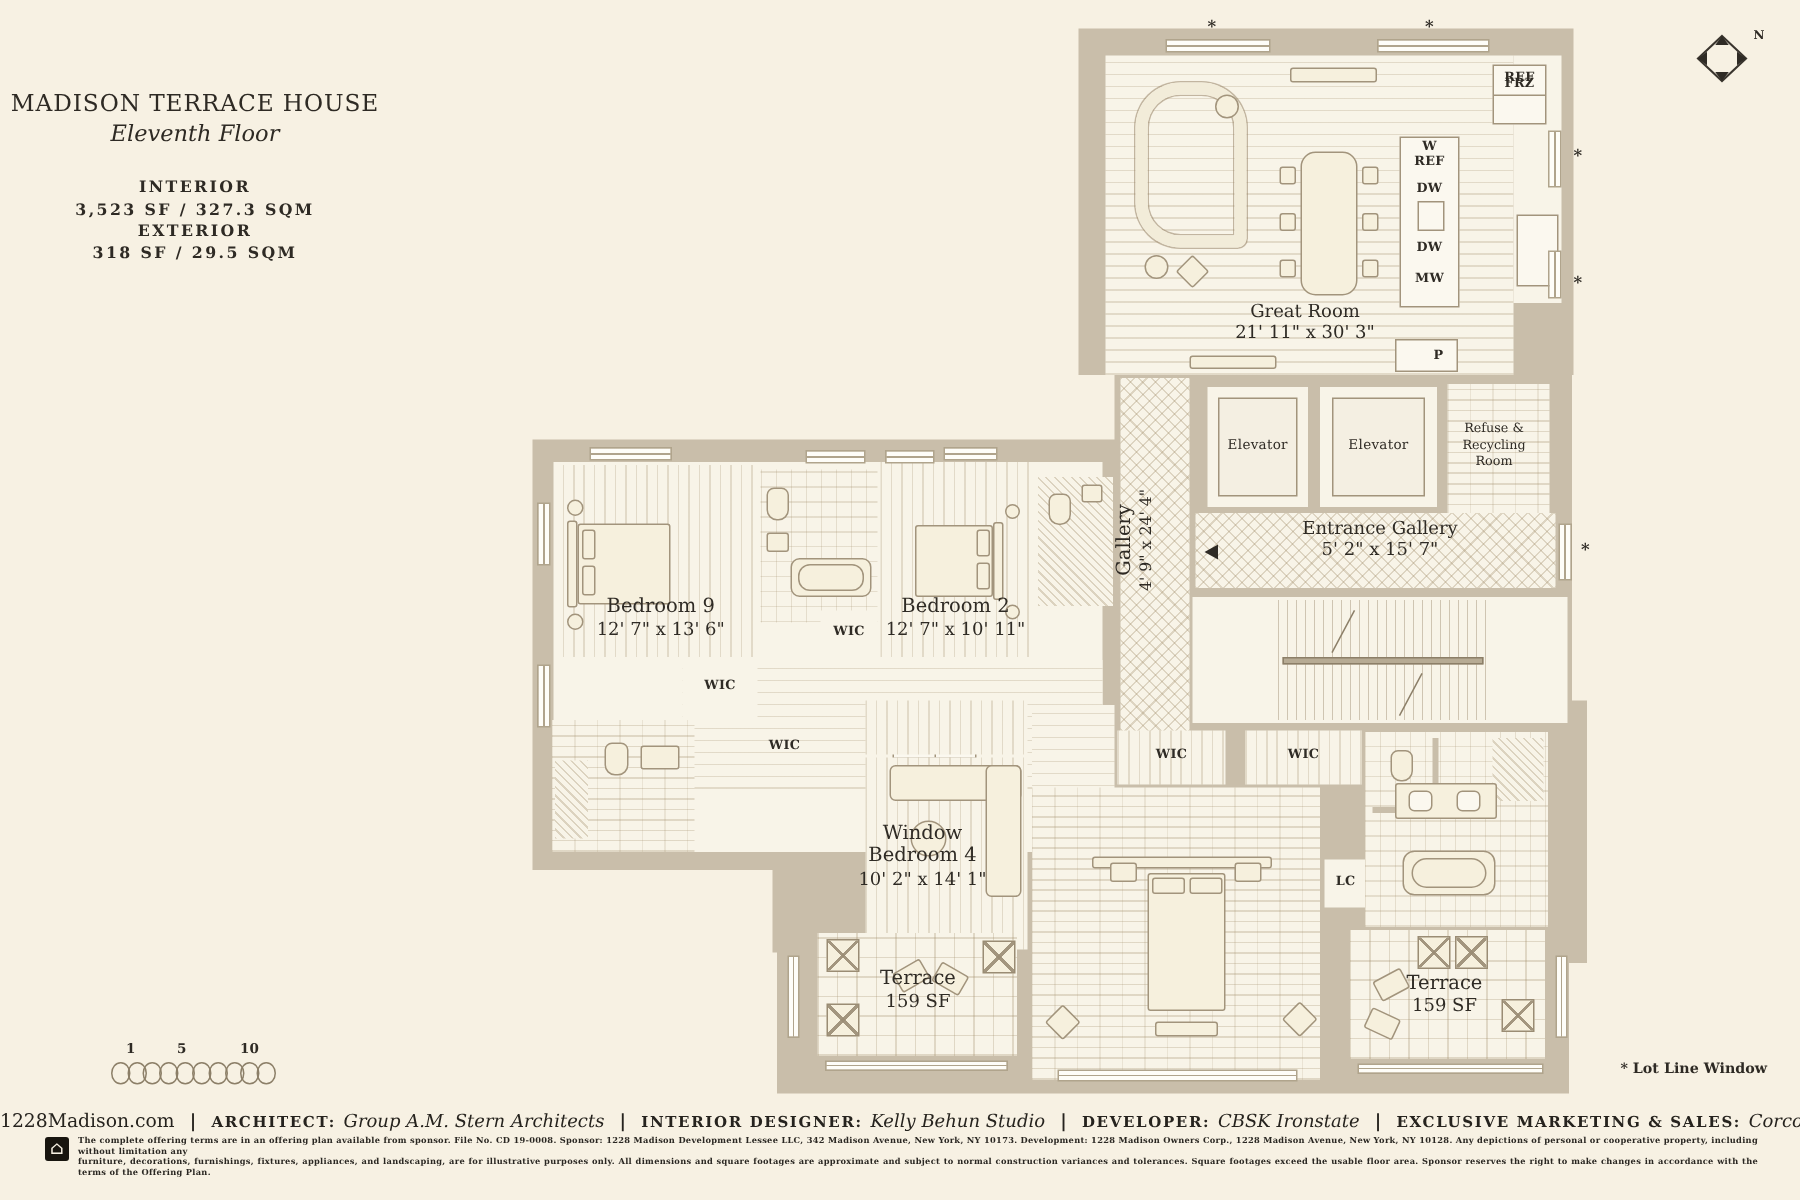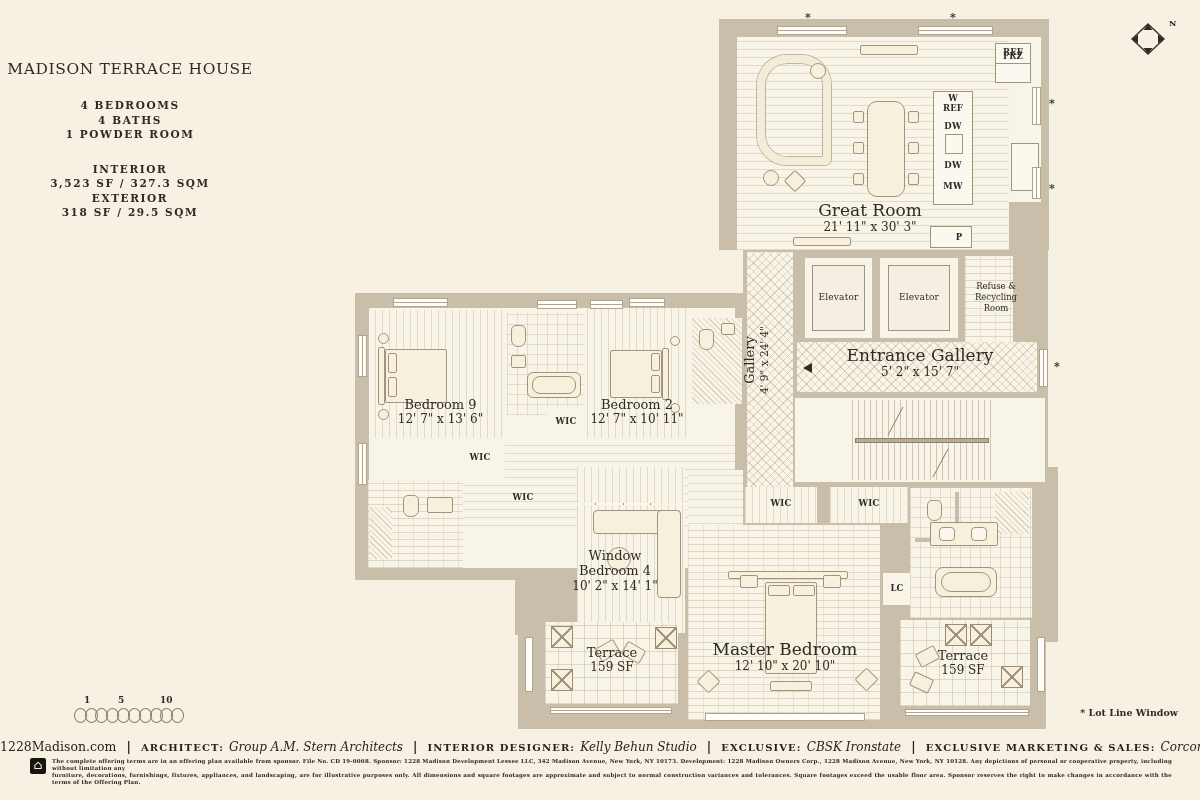--- a/index.html
+++ b/index.html
@@ -16,21 +16,21 @@
         repeating-linear-gradient(90deg,rgba(160,140,105,.22) 0 1px,transparent 1px 10px)}
   .grid13{background-image:repeating-linear-gradient(0deg,rgba(160,140,105,.28) 0 1px,transparent 1px 13px),
         repeating-linear-gradient(90deg,rgba(160,140,105,.28) 0 1px,transparent 1px 13px)}
   .brick{background-image:repeating-linear-gradient(0deg,rgba(160,140,105,.28) 0 1px,transparent 1px 7px),
         repeating-linear-gradient(90deg,rgba(160,140,105,.16) 0 1px,transparent 1px 15px)}
   .weave{background-image:repeating-linear-gradient(45deg,rgba(160,140,105,.32) 0 1px,transparent 1px 4px)}
   .treads{background-image:repeating-linear-gradient(90deg,rgba(140,120,90,.38) 0 1px,transparent 1px 6px)}
   .furn{position:absolute;background:#f6f0dd;border:1px solid #a2947c;border-radius:2px;box-sizing:border-box}
   .circ{border-radius:50%}
   .rlabel{position:absolute;text-align:center;line-height:1.18;color:#2f2b25}
-  .rname{font-size:17px}
+  .rname{font-size:12px}
   .rname-s{font-size:13px}
   .rdims{font-size:12px}
   .slabel{position:absolute;font-size:8.5px;font-weight:700;letter-spacing:.2px;text-align:center;color:#2f2b25}
   .winh{position:absolute;background:linear-gradient(#fefdf8 42%,#b0a48c 42% 58%,#fefdf8 58%);border:1px solid #b0a48c;box-sizing:border-box}
   .winv{position:absolute;background:linear-gradient(90deg,#fefdf8 42%,#b0a48c 42% 58%,#fefdf8 58%);border:1px solid #b0a48c;box-sizing:border-box}
   .ast{position:absolute;font-size:11px;font-weight:700;color:#2f2b25}
   .left-col{position:absolute;left:0;top:0;width:260px;text-align:center}
   .brand1{font-size:27px;letter-spacing:1px;margin-top:38px}
   .brand2{font-size:26px;letter-spacing:.5px;margin-top:2px}
   .res-name{font-size:15.5px;letter-spacing:.6px;margin-top:60px}
@@ -57,25 +57,21 @@
   .planter{position:absolute;width:22px;height:22px;border:1px solid #9a8c74;box-sizing:border-box;
     background:linear-gradient(45deg,transparent 46%,rgba(154,140,116,.9) 46% 54%,transparent 54%),
                linear-gradient(-45deg,transparent 46%,rgba(154,140,116,.9) 46% 54%,transparent 54%),#f6f0dd}
   .innerbox{position:absolute;border:1px solid #a2947c;background:#fbf8ef;box-sizing:border-box}
 </style>
 </head>
 <body>
 
 <div class="left-col">
   <div class="res-name">MADISON TERRACE HOUSE</div>
-  <div class="stats">
-    <div class="stat">4 BEDROOMS</div>
-    <div class="stat">4 BATHS</div>
-    <div class="stat">1 POWDER ROOM</div>
-  </div>
+  <div class="res-floor">Eleventh Floor</div>
   <div class="areas">
     <div class="stat">INTERIOR</div>
     <div class="stat">3,523 SF / 327.3 SQM</div>
     <div class="stat">EXTERIOR</div>
     <div class="stat">318 SF / 29.5 SQM</div>
   </div>
 </div>
 
 <div class="abs" style="left:1128px;top:20px;width:50px;height:42px">
   <svg width="50" height="42" viewBox="0 0 50 42">
@@ -144,21 +140,21 @@
   </div>
 
   <div class="floor" style="left:450px;top:243px;width:67px;height:80px">
     <div class="innerbox" style="left:7px;top:7px;width:53px;height:66px;background:#f4efe2"></div>
     <div class="slabel" style="left:0;top:34px;width:100%;font-size:9px;font-weight:400">Elevator</div>
   </div>
   <div class="floor" style="left:525px;top:243px;width:78px;height:80px">
     <div class="innerbox" style="left:8px;top:7px;width:62px;height:66px;background:#f4efe2"></div>
     <div class="slabel" style="left:0;top:34px;width:100%;font-size:9px;font-weight:400">Elevator</div>
   </div>
-  <div class="floor brick" style="left:610px;top:241px;width:48px;height:88px">
+  <div class="floor brick" style="left:610px;top:241px;width:68px;height:88px">
     <div class="rlabel" style="left:1px;top:25px;width:60px;font-size:8.5px;line-height:1.3">Refuse &amp; Recycling Room</div>
   </div>
 
   <div class="floor herr" style="left:442px;top:327px;width:240px;height:50px"></div>
   <div class="arrow-l" style="left:448px;top:348px"></div>
   <div class="rlabel" style="left:460px;top:330px;width:210px">
     <div class="rname">Entrance Gallery</div>
     <div class="rdims">5' 2" x 15' 7"</div>
   </div>
   <div class="winv" style="left:684px;top:334px;width:9px;height:38px"></div>
@@ -239,24 +235,20 @@
   <div class="floor brick" style="left:333px;top:510px;width:192px;height:195px"></div>
   <div class="furn" style="left:373px;top:556px;width:120px;height:8px"></div>
   <div class="furn" style="left:385px;top:560px;width:18px;height:13px"></div>
   <div class="furn" style="left:468px;top:560px;width:18px;height:13px"></div>
   <div class="furn" style="left:410px;top:567px;width:52px;height:92px"></div>
   <div class="furn" style="left:413px;top:570px;width:22px;height:11px"></div>
   <div class="furn" style="left:438px;top:570px;width:22px;height:11px"></div>
   <div class="furn" style="left:415px;top:666px;width:42px;height:10px"></div>
   <div class="furn" style="left:345px;top:658px;width:17px;height:17px;transform:rotate(45deg)"></div>
   <div class="furn" style="left:503px;top:656px;width:17px;height:17px;transform:rotate(45deg)"></div>
-  <div class="rlabel" style="left:340px;top:624px;width:180px">
-    <div class="rname">Master Bedroom</div>
-    <div class="rdims">12' 10" x 20' 10"</div>
-  </div>
 
   <div class="floor plank-v" style="left:390px;top:472px;width:72px;height:36px"></div>
   <div class="slabel" style="left:390px;top:483px;width:72px">WIC</div>
   <div class="floor plank-v" style="left:475px;top:472px;width:78px;height:36px"></div>
   <div class="slabel" style="left:475px;top:483px;width:78px">WIC</div>
 
   <div class="floor" style="left:528px;top:558px;width:28px;height:32px"></div>
   <div class="slabel" style="left:528px;top:568px;width:28px">LC</div>
 
   <div class="floor tile" style="left:555px;top:473px;width:122px;height:130px"></div>
@@ -339,21 +331,21 @@
 
 <div class="credits">
   <span class="c-site">1228Madison.com</span>
   <span class="c-sep">|</span>
   <span class="c-label">ARCHITECT:</span>
   <span class="c-name">Group A.M. Stern Architects</span>
   <span class="c-sep">|</span>
   <span class="c-label">INTERIOR DESIGNER:</span>
   <span class="c-name">Kelly Behun Studio</span>
   <span class="c-sep">|</span>
-  <span class="c-label">EXCLUSIVE:</span>
+  <span class="c-label">DEVELOPER:</span>
   <span class="c-name">CBSK Ironstate</span>
   <span class="c-sep">|</span>
   <span class="c-label">EXCLUSIVE MARKETING &amp; SALES:</span>
   <span class="c-name">Corcoran Sunshine Marketing Group</span>
 </div>
 
 <div class="legal">
   <div class="eho">⌂</div>
   <div class="legal-text">
     <div>The complete offering terms are in an offering plan available from sponsor. File No. CD 19-0008. Sponsor: 1228 Madison Development Lessee LLC, 342 Madison Avenue, New York, NY 10173. Development: 1228 Madison Owners Corp., 1228 Madison Avenue, New York, NY 10128. Any depictions of personal or cooperative property, including without limitation any</div>

